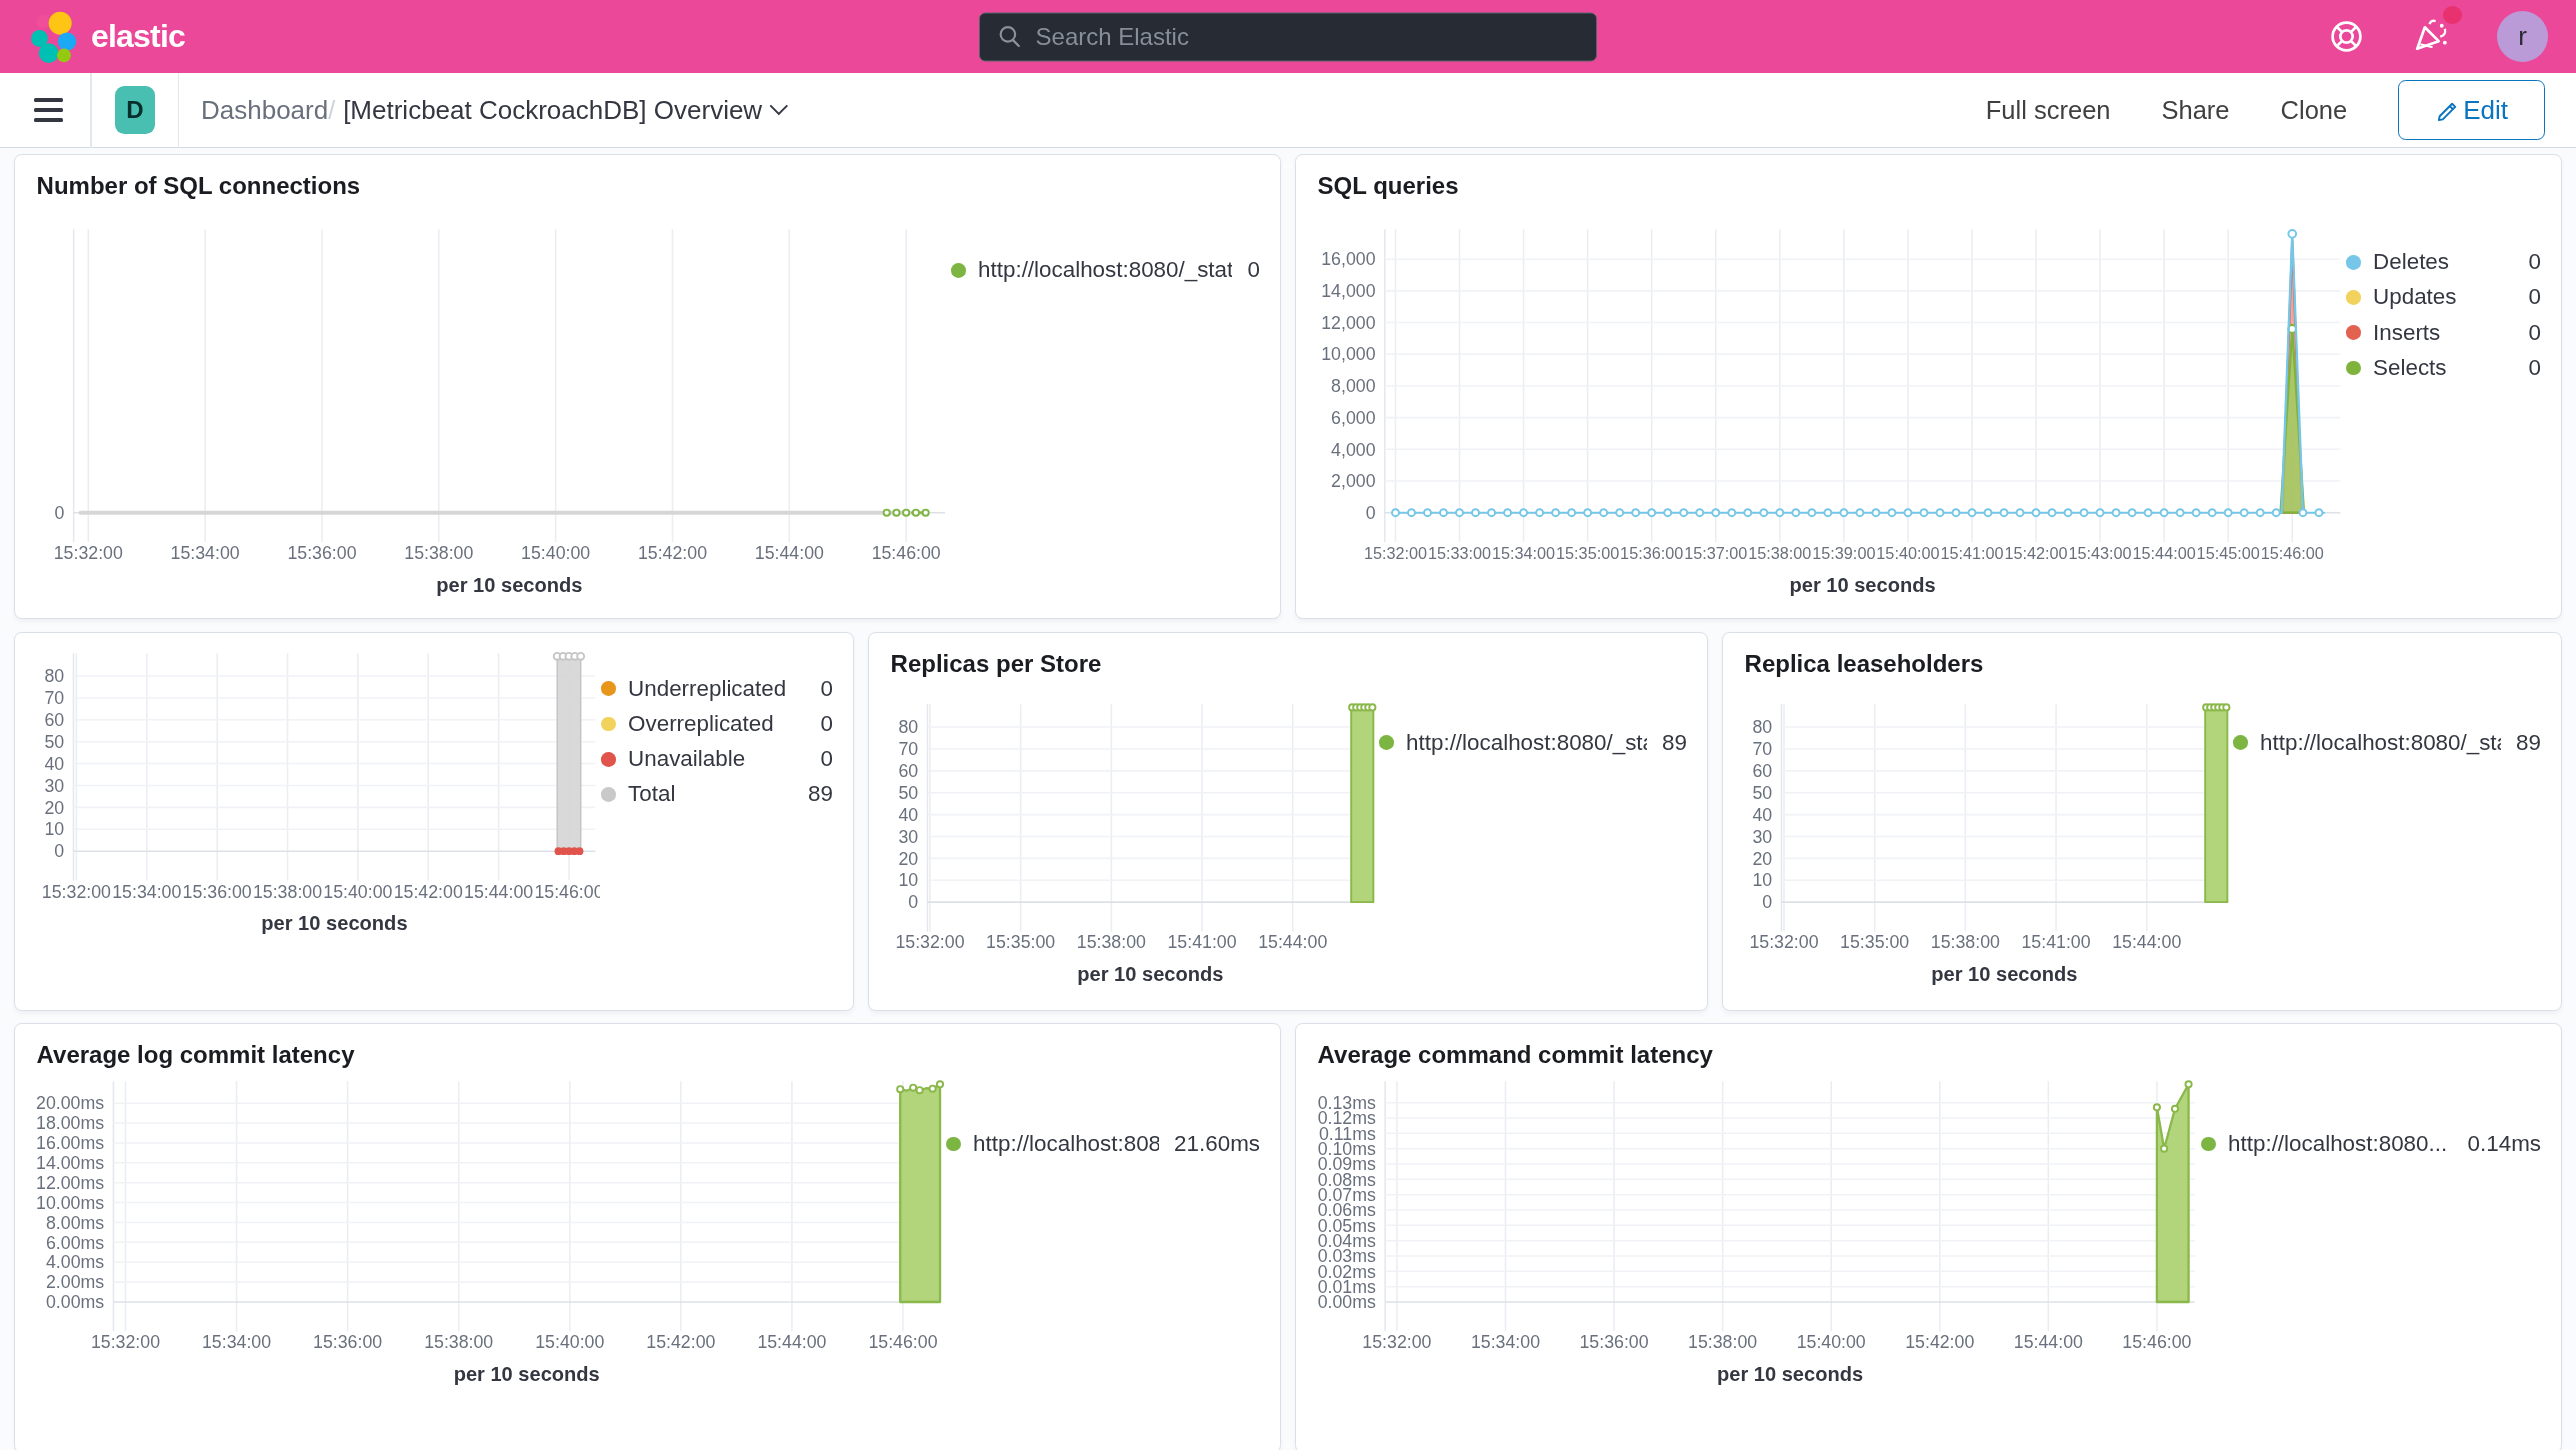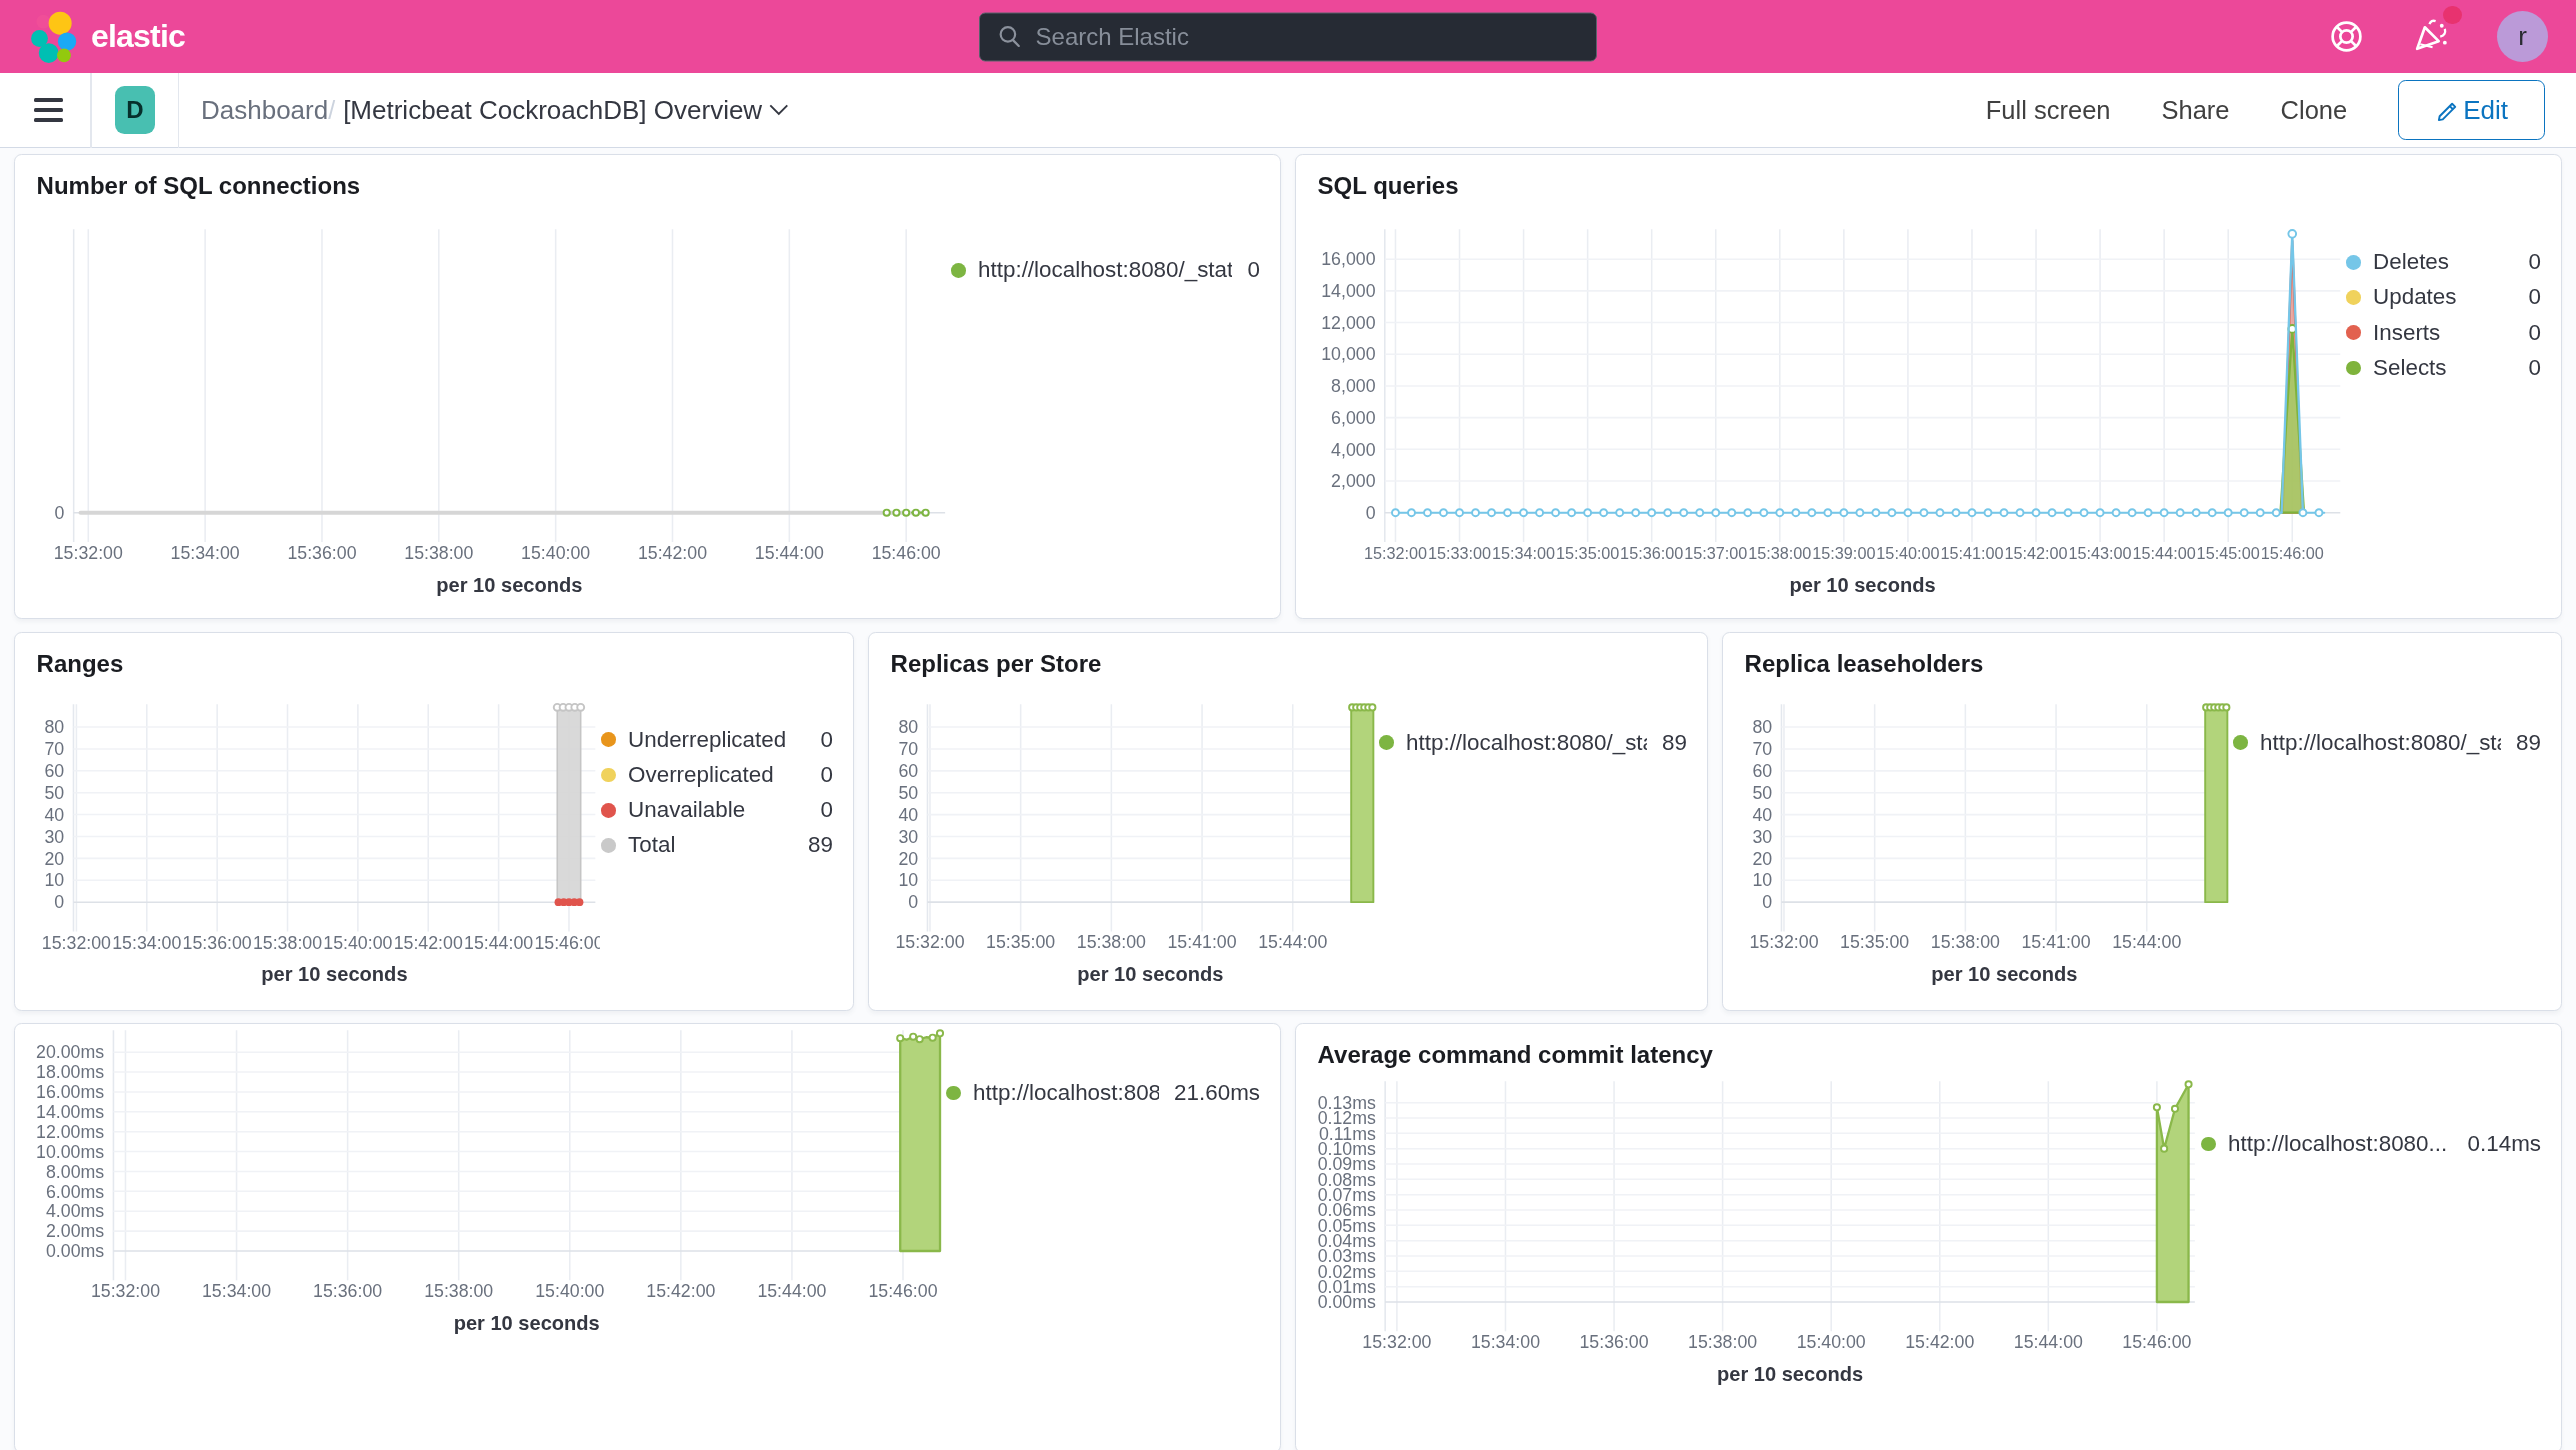--- a/index.html
+++ b/index.html
@@ -335,21 +335,20 @@
           </div>
           <div class="legend-item">
             <span class="legend-dot" style="background: rgb(127, 179, 60);"></span>
             <span class="legend-label">Selects</span>
             <span class="legend-value">0</span>
           </div>
         </div>
       </div>
     </section>
     <section class="panel p3">
-      <h2 class="panel-title">Ranges</h2>
       <div class="panel-body">
         <div class="chart"><svg width="576" height="325" xmlns="http://www.w3.org/2000/svg" viewBox="0 0 745 420">
             <line x1="67.79213483146067" y1="26" x2="67.79213483146067" y2="320" stroke="#eaedf2" stroke-width="2"></line>
             <line x1="158.80337078651687" y1="26" x2="158.80337078651687" y2="320" stroke="#eaedf2" stroke-width="2"></line>
             <line x1="249.81460674157304" y1="26" x2="249.81460674157304" y2="320" stroke="#eaedf2" stroke-width="2"></line>
             <line x1="340.8258426966292" y1="26" x2="340.8258426966292" y2="320" stroke="#eaedf2" stroke-width="2"></line>
             <line x1="431.8370786516854" y1="26" x2="431.8370786516854" y2="320" stroke="#eaedf2" stroke-width="2"></line>
             <line x1="522.8483146067415" y1="26" x2="522.8483146067415" y2="320" stroke="#eaedf2" stroke-width="2"></line>
             <line x1="613.8595505617977" y1="26" x2="613.8595505617977" y2="320" stroke="#eaedf2" stroke-width="2"></line>
             <line x1="704.870786516854" y1="26" x2="704.870786516854" y2="320" stroke="#eaedf2" stroke-width="2"></line>
@@ -513,20 +512,21 @@
         <div class="legend">
           <div class="legend-item">
             <span class="legend-dot" style="background: rgb(125, 181, 66);"></span>
             <span class="legend-label">http://localhost:8080/_sta...</span>
             <span class="legend-value">89</span>
           </div>
         </div>
       </div>
     </section>
     <section class="panel p6">
+      <h2 class="panel-title">Average log commit latency</h2>
       <div class="panel-body">
         <div class="chart"><svg width="921" height="376" xmlns="http://www.w3.org/2000/svg" viewBox="0 0 1192 487">
             <line x1="130.9854423292273" y1="8" x2="130.9854423292273" y2="332" stroke="#eaedf2" stroke-width="2"></line>
             <line x1="274.8510638297872" y1="8" x2="274.8510638297872" y2="332" stroke="#eaedf2" stroke-width="2"></line>
             <line x1="418.7166853303471" y1="8" x2="418.7166853303471" y2="332" stroke="#eaedf2" stroke-width="2"></line>
             <line x1="562.582306830907" y1="8" x2="562.582306830907" y2="332" stroke="#eaedf2" stroke-width="2"></line>
             <line x1="706.4479283314669" y1="8" x2="706.4479283314669" y2="332" stroke="#eaedf2" stroke-width="2"></line>
             <line x1="850.3135498320268" y1="8" x2="850.3135498320268" y2="332" stroke="#eaedf2" stroke-width="2"></line>
             <line x1="994.1791713325867" y1="8" x2="994.1791713325867" y2="332" stroke="#eaedf2" stroke-width="2"></line>
             <line x1="1138.0447928331466" y1="8" x2="1138.0447928331466" y2="332" stroke="#eaedf2" stroke-width="2"></line>

